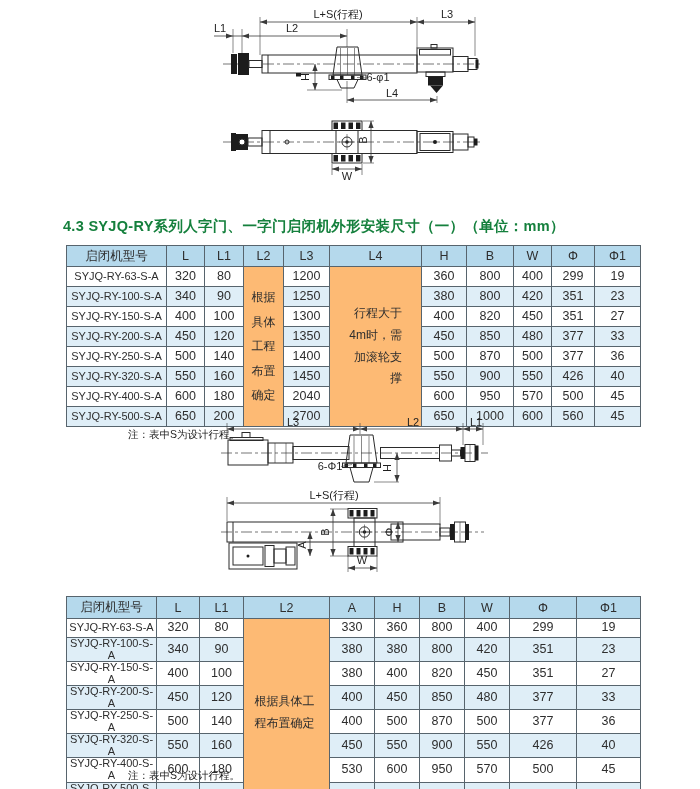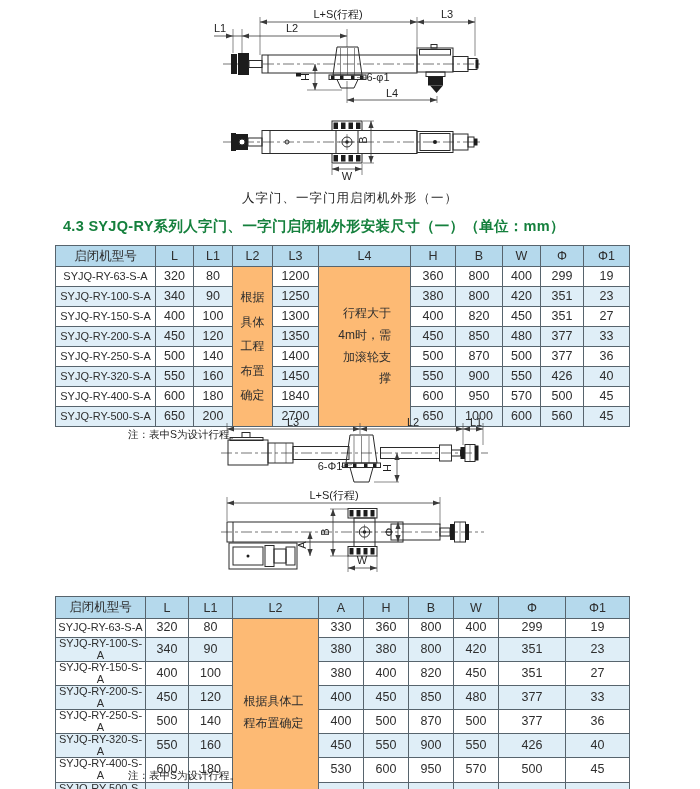--- a/index.html
+++ b/index.html
@@ -6,21 +6,21 @@
   .page{position:relative;width:700px;height:789px;background:#ffffff;
         font-family:"Liberation Sans","DejaVu Sans",sans-serif;overflow:hidden;margin:0 auto;}
   .page svg{position:absolute;left:0;}
   #svg-top{top:0;}
   #svg-mid{top:413px;}
   .caption{position:absolute;top:190px;left:130px;width:440px;text-align:center;
            font-size:12.5px;color:#1f1f1f;letter-spacing:1px;}
   .sec-title{position:absolute;left:63px;width:600px;font-size:14.5px;font-weight:bold;
              color:#15803d;letter-spacing:.3px;}
   #t43{top:217px;} #t44{top:577px;}
-  table{position:absolute;left:55px;width:575px;border-collapse:collapse;table-layout:fixed;}
+  table{position:absolute;left:66px;width:575px;border-collapse:collapse;table-layout:fixed;}
   #table43{top:245px;} #table44{top:596px;}
   th,td{border:1px solid #57646d;text-align:center;vertical-align:middle;padding:0;
         color:#2e2e2e;overflow:hidden;}
   th{background:#b5d9ec;font-weight:normal;font-size:12.5px;height:20px;}
   #table44 th{height:21px;}
   td{font-size:12.5px;height:19px;line-height:1.05;}
   #table44 td{height:18px;}
   td.model{font-size:11px;}
   tbody tr:nth-child(even) td{background:#dfeef7;}
   td.merged{background:#fdba74;margin-left:29px;}
@@ -135,21 +135,20 @@
     <g>
       <path class="xl" d="M363,121 H374 M363,163 H374"></path>
       <line class="dl" x1="371" y1="121" x2="371" y2="163" marker-start="url(#arT)" marker-end="url(#arT)"></line>
       <path class="xl" d="M332,164 V175 M362,164 V175"></path>
       <line class="dl" x1="332" y1="169" x2="362" y2="169" marker-start="url(#arT)" marker-end="url(#arT)"></line>
       <text class="lb" x="367" y="140" text-anchor="middle" transform="rotate(-90 367 140)">B</text>
       <text class="lb" x="347" y="180" text-anchor="middle">W</text>
     </g>
   </svg>
 
-  <div class="caption">人字门、一字门用启闭机外形（一）</div>
 
   <div class="sec-title" id="t43">4.3  SYJQ-RY系列人字门、一字门启闭机外形安装尺寸（一）（单位：mm）</div>
 
   <table id="table43">
     <colgroup>
       <col style="width:100px">
         <col style="width:38px">
         <col style="width:39px">
       <col style="width:40px">
         <col style="width:46px">
@@ -241,21 +240,21 @@
           <td class="">550</td>
           <td class="">900</td>
           <td class="">550</td>
           <td class="">426</td>
           <td class="">40</td>
         </tr>
         <tr>
           <td class="model">SYJQ-RY-400-S-A</td>
           <td class="">600</td>
           <td class="">180</td>
-          <td class="">1840</td>
+          <td class="">2040</td>
           <td class="">600</td>
           <td class="">950</td>
           <td class="">570</td>
           <td class="">500</td>
           <td class="">45</td>
         </tr>
         <tr>
           <td class="model">SYJQ-RY-500-S-A</td>
           <td class="">650</td>
           <td class="">200</td>

